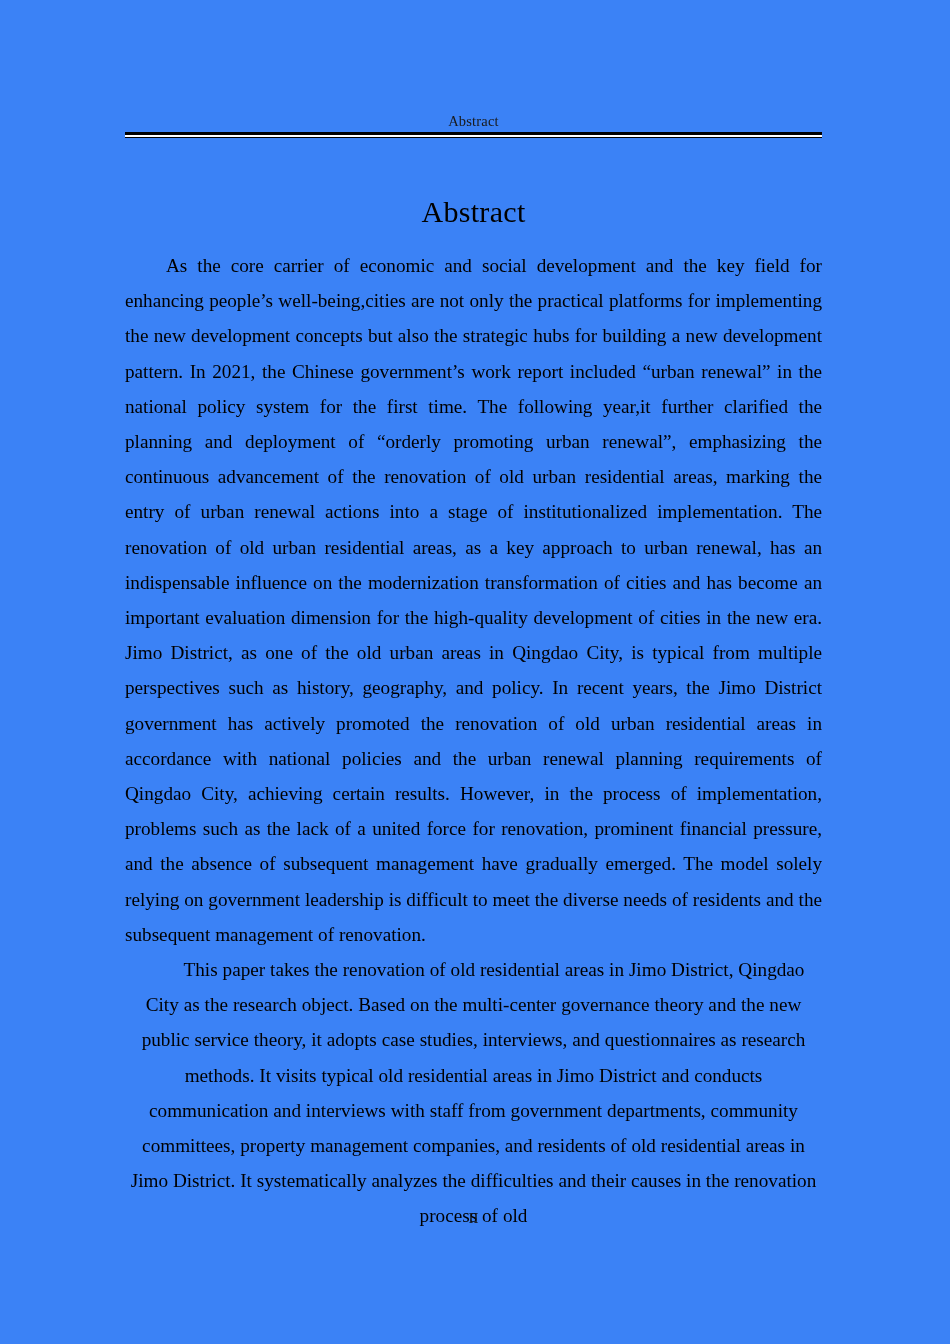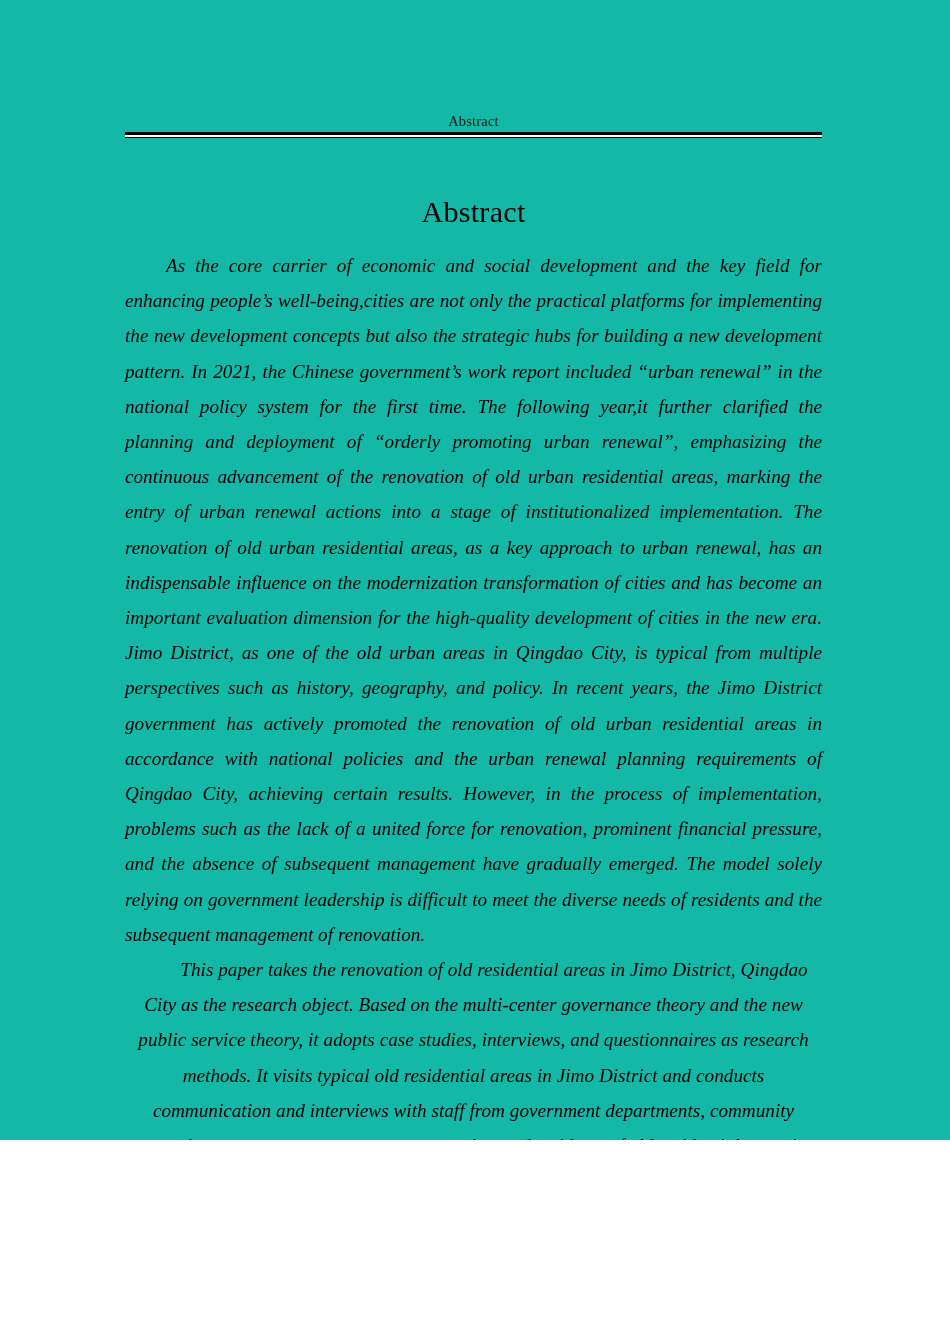--- a/index.html
+++ b/index.html
@@ -7,23 +7,23 @@
     padding: 0;
     background: #ffffff;
   }
   body {
     font-family: "Liberation Serif", "DejaVu Serif", serif;
     color: #000000;
   }
   .page {
     position: relative;
     width: 950px;
-    height: 1140px;
+    height: 1344px;
     margin: 0 auto;
-    background: #14b8a6;
+    background: #3b82f6;
     overflow: hidden;
     box-sizing: border-box;
   }
 
   
   .header-zone {
     position: absolute;
     left: 125px;
     top: 112px;
     width: 697px;
@@ -68,21 +68,20 @@
     letter-spacing: 0.3px;
     color: #000000;
   }
 
   
   .body-zone {
     position: absolute;
     left: 125px;
     top: 248px;
     width: 697px;
-    font-style: italic;
   }
   .para {
     margin: 0;
     font-size: 19.2px;
     line-height: 35.2px;
     text-align: justify;
     text-justify: inter-word;
     text-indent: 41px;
     color: #000000;
     word-spacing: 0.1px;

